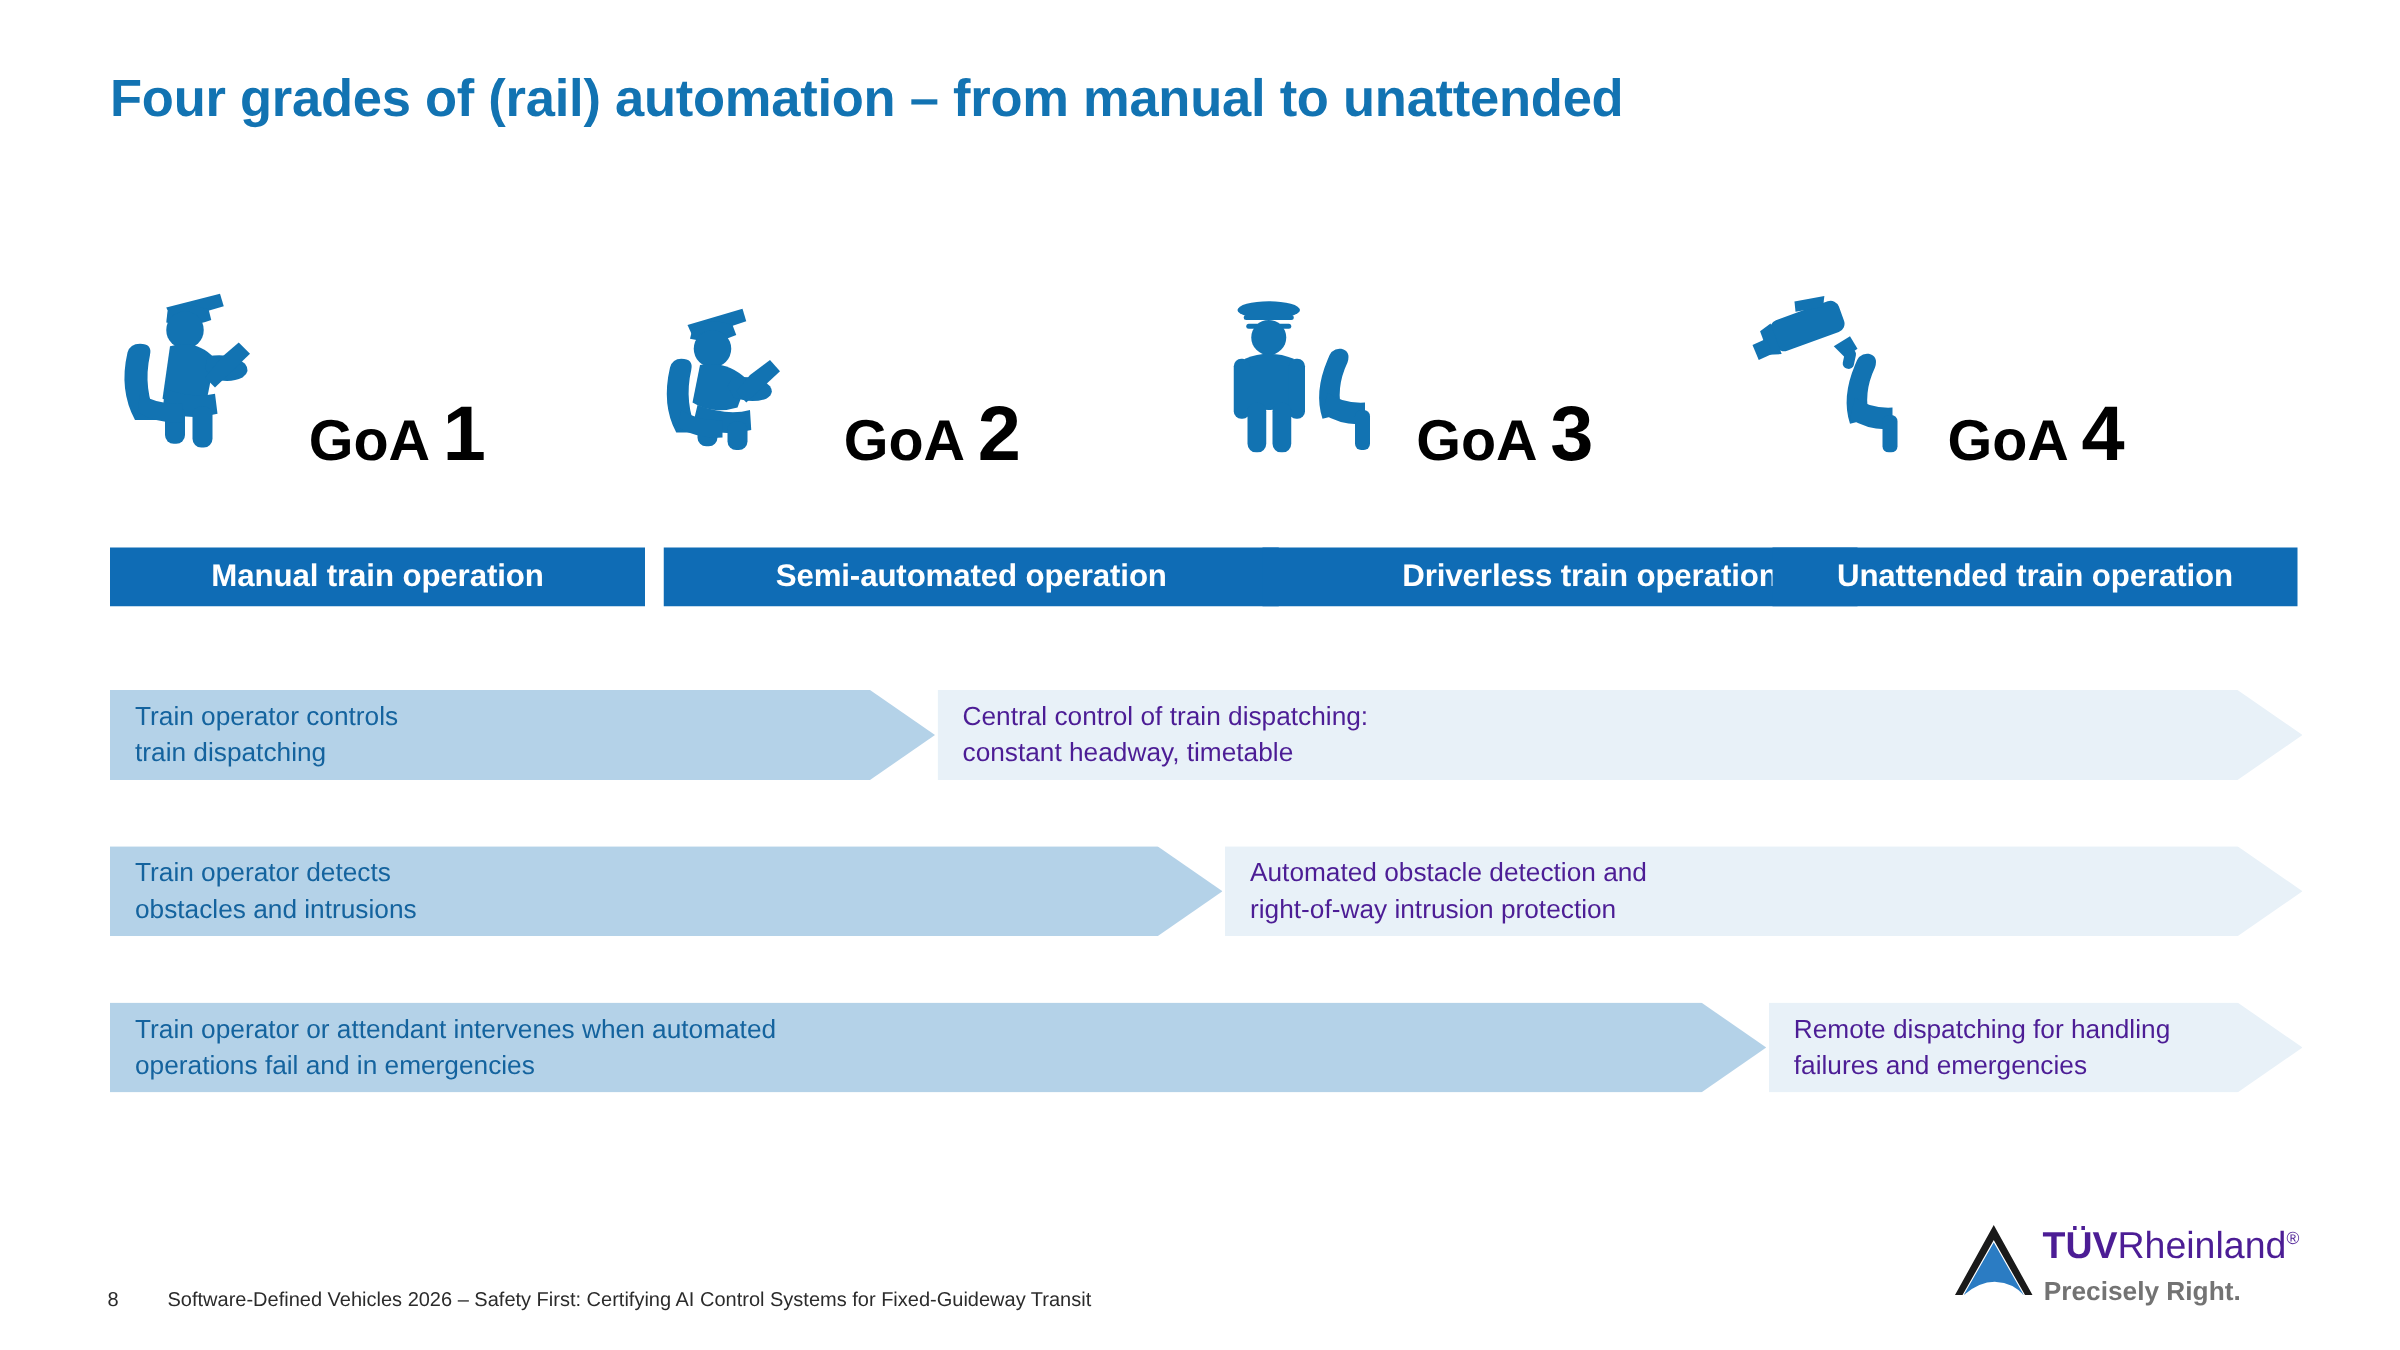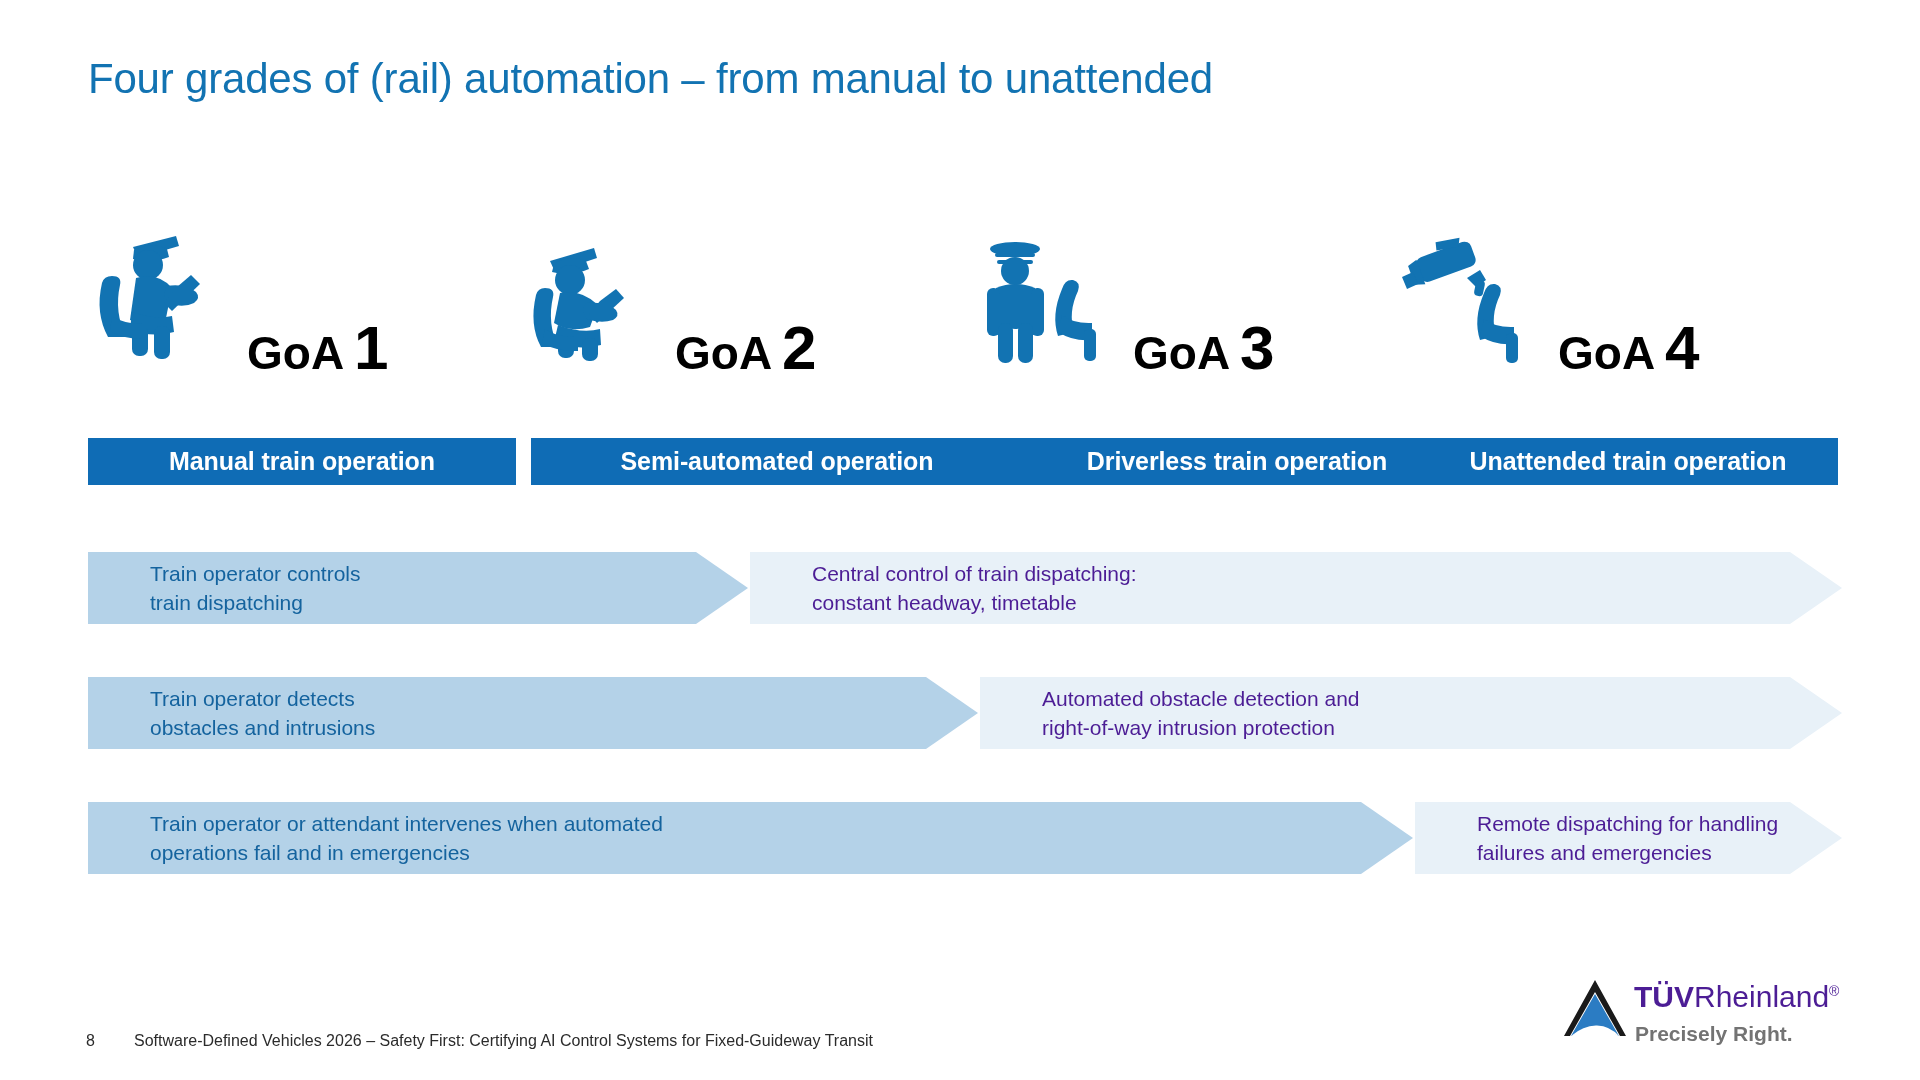--- a/index.html
+++ b/index.html
@@ -8,21 +8,21 @@
     background:#ffffff;
     font-family:"Liberation Sans", sans-serif;
     overflow:hidden;
     position:relative;
   }
   .slide{position:absolute;inset:0;}
 
   
   .title{
     position:absolute;left:88px;top:55px;
-    font-size:42px;font-weight:normal;
+    font-size:42px;font-weight:bold;
     color:#1273b2;letter-spacing:-0.2px;
     white-space:nowrap;
   }
 
   
   .goa-group{position:absolute;top:235px;height:140px;}
   .goa-icon{position:absolute;bottom:8px;left:0;}
   .goa-label{
     position:absolute;bottom:-4px;
     font-size:46px;color:#000000;font-weight:bold;
@@ -39,21 +39,20 @@
   .hdr-bar span{
     color:#ffffff;font-size:25px;font-weight:bold;
     white-space:nowrap;letter-spacing:-0.1px;
   }
 
   
   .arrow{
     position:absolute;height:72px;
     display:flex;align-items:center;
     box-sizing:border-box;
-    padding-left:42px;
   }
   .arrow.dark{background:#b4d2e8;}
   .arrow.pale{background:#e8f1f8;}
   .arrow .txt{
     color:#14639e;font-size:21px;line-height:29px;
     padding-left:20px;white-space:pre-line;
   }
   .arrow.pale .txt{color:#4c1d95;}
 
   
@@ -217,21 +216,21 @@
       <span>GoA</span><span class="num">4</span>
     </div>
   </div>
 
   <div class="hdr-bar" style="left:88px;top:438px;width:428px;">
     <span>Manual train operation</span>
   </div>
   <div class="hdr-bar" style="left:531px;top:438px;width:492px;">
     <span>Semi-automated operation</span>
   </div>
-  <div class="hdr-bar" style="left:975px;top:438px;width:428px;padding-left:48px;">
+  <div class="hdr-bar" style="left:1010px;top:438px;width:428px;padding-left:48px;">
     <span>Driverless train operation</span>
   </div>
   <div class="hdr-bar" style="left:1418px;top:438px;width:420px;">
     <span>Unattended train operation</span>
   </div>
 
   <div class="arrow dark" style="left:88px;top:552px;width:660px;clip-path:polygon(0 0, 608px 0, 660px 36px, 608px 72px, 0 72px);">
     <div class="txt">Train operator controls
 train dispatching</div>
   </div>

